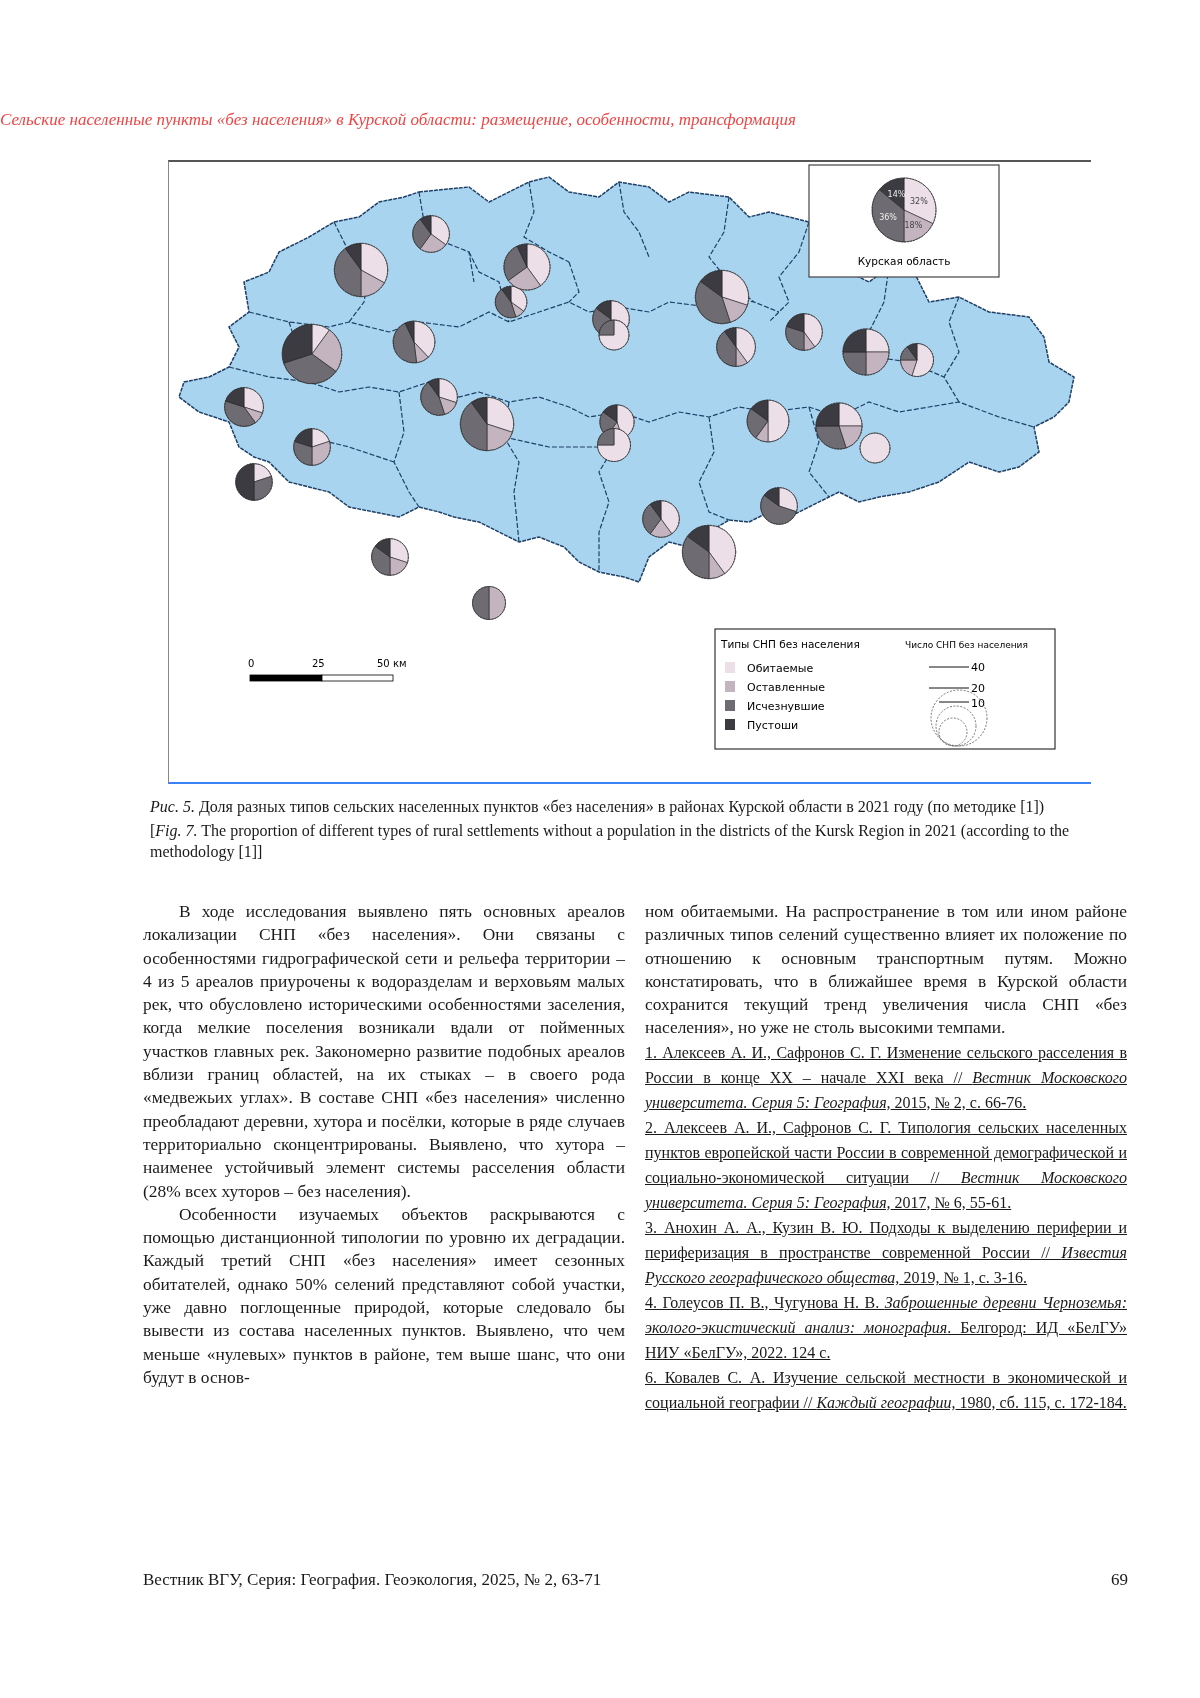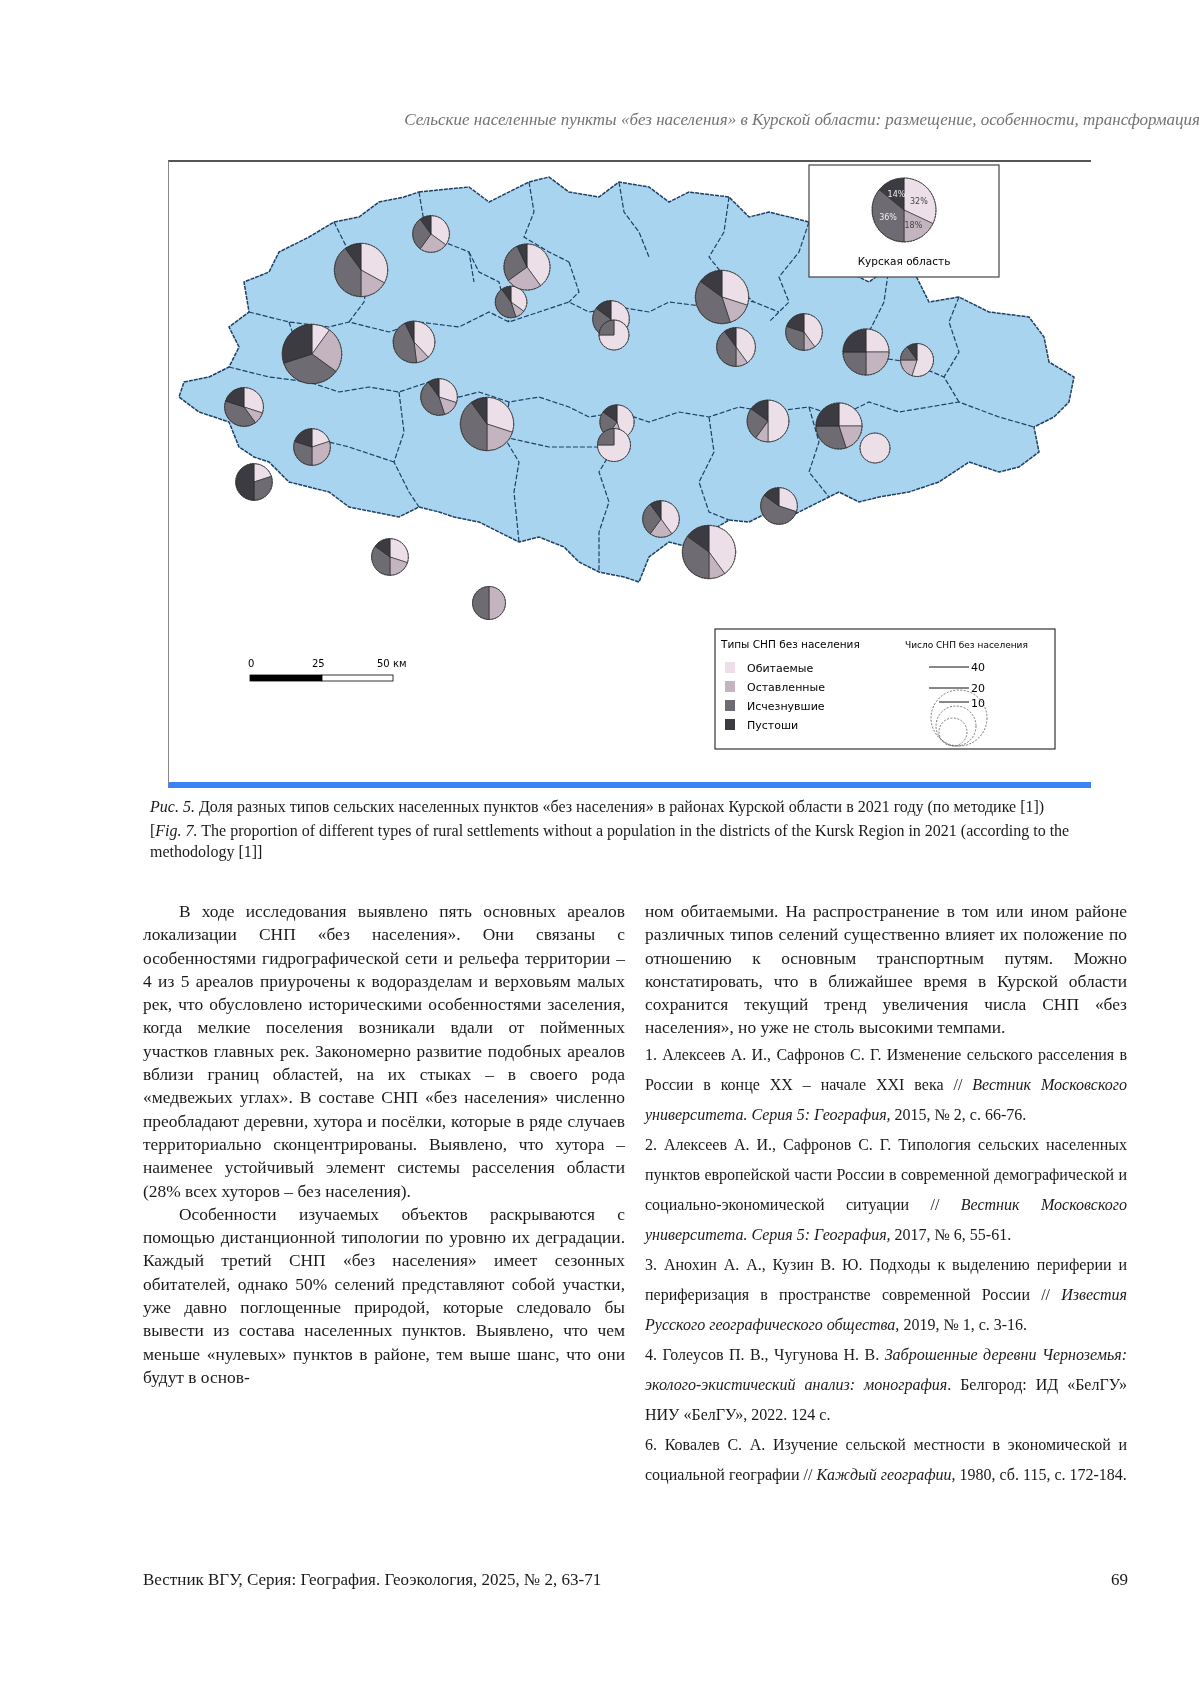--- a/index.html
+++ b/index.html
@@ -1,34 +1,34 @@
 <!DOCTYPE html>
 <html><head>
 <meta charset="utf-8">
 <style>
   html, body { margin: 0; padding: 0; background: #ffffff; }
   body { width: 1200px; height: 1698px; position: relative; overflow: hidden;
          font-family: "Liberation Serif", "DejaVu Serif", serif; color: #1a1a1a; }
-  .running-head { position: absolute; top: 110px; left: 0; width: 1200px; text-align: right;
-         font-style: italic; font-size: 17px; color: #737373; }
+  .running-head { position: absolute; top: 110px; left: 0; width: 1200px; text-align: left;
+         font-style: italic; font-size: 17px; color: #ef4444; }
   .figure { position: absolute; left: 168px; top: 160px; width: 922px; height: 620px;
-         border-top: 2px solid #555; border-left: 1px solid #888; border-bottom: 6px solid #3b82f6; }
+         border-top: 2px solid #555; border-left: 1px solid #888; border-bottom: 2px solid #3b82f6; }
   .figure svg { position: absolute; left: 0; top: 0; }
   .caption { position: absolute; top: 796px; left: 150px; width: 960px; text-align: left;
          font-size: 16px; line-height: 21px; }
   .caption .ru i, .caption .en i { font-style: italic; }
   .caption .en { margin-top: 3px; }
   .col { position: absolute; top: 900px; width: 482px; font-size: 17.4px; line-height: 23.3px;
          text-align: justify; }
   .col.left { left: 143px; }
   .col.right { left: 645px; }
   .col p { margin: 0; text-indent: 0; }
   .col p.indent { text-indent: 36px; }
   .refs-title { text-align: center; font-size: 16.5px; margin: 6px 0 2px 0; }
-  .ref { font-size: 16px; line-height: 30px; text-indent: 30px; text-align: justify; margin: 0; }
+  .ref { font-size: 16px; line-height: 25px; text-indent: 30px; text-align: justify; margin: 0; text-decoration: underline; }
   .ref i { font-style: italic; }
   .footer { position: absolute; top: 1570px; left: 143px; width: 985px; font-size: 17px; }
   .footer .journal { float: left; text-align: center; }
   .footer .page-num { float: right; }
   .legend-text { font-family: "DejaVu Sans", sans-serif; }
 </style>
 </head>
 <body>
 
 <div class="running-head">Сельские населенные пункты «без населения» в Курской области: размещение, особенности, трансформация</div>

